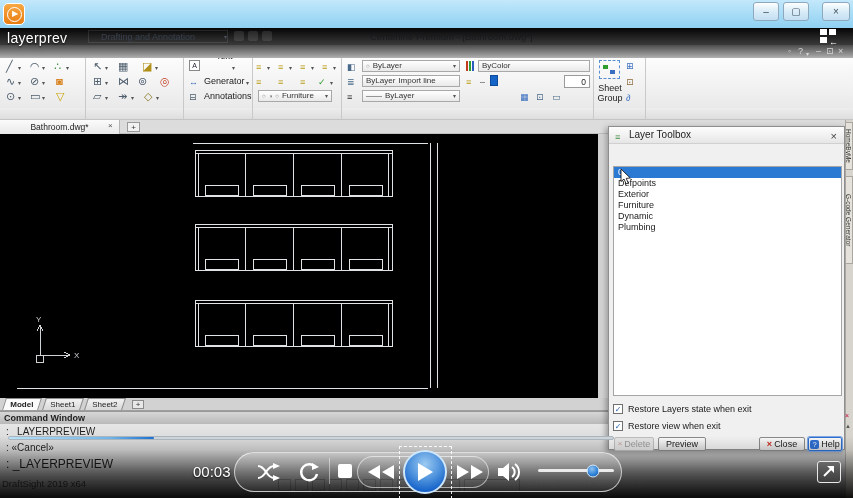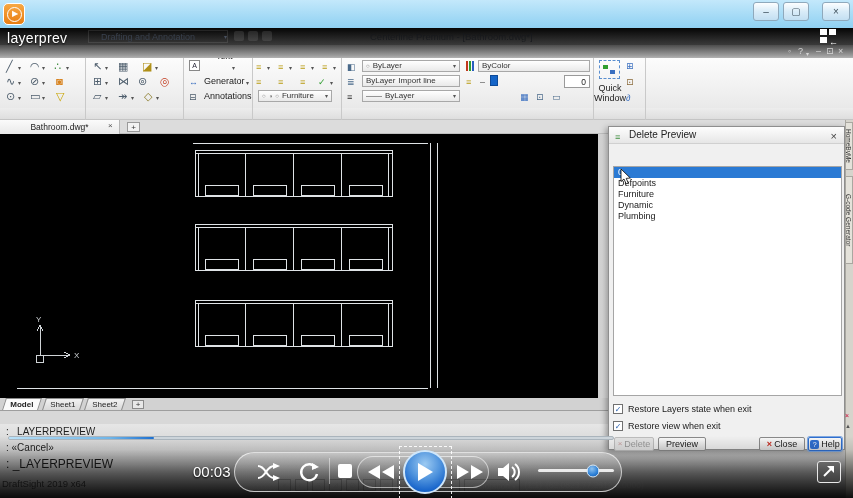--- a/index.html
+++ b/index.html
@@ -324,21 +324,21 @@
     <span class="cend">▾</span>
   </div>
   <span class="ric sm" style="left:520px;top:91px;color:#3a6fc0;">▦</span>
   <span class="ric sm" style="left:536px;top:91px;color:#4a6a8a;">⊡</span>
   <span class="ric sm" style="left:552px;top:91px;color:#4a6a8a;">▭</span>
 
   <div class="qg-icon">
     <i style="left:3px;top:4px;background:#2f9e2f;"></i>
     <i style="left:10px;top:9px;background:#3a6fc0;"></i>
   </div>
-  <div class="rlabel" style="left:593px;top:83px;width:34px;text-align:center;line-height:10px;">Quick Window</div>
+  <div class="rlabel" style="left:593px;top:83px;width:34px;text-align:center;line-height:10px;">Sheet Group</div>
   <span class="ric sm" style="left:626px;top:60px;color:#3a6fc0;">⊞</span>
   <span class="ric sm" style="left:626px;top:76px;color:#8a6a3a;">⊡</span>
   <span class="ric sm" style="left:626px;top:92px;color:#3a6fc0;font-style:italic;">∂</span>
 
   <div class="abs doctabbar"></div>
   <div class="abs doctab">Bathroom.dwg*</div>
   <span class="abs doctab-x">×</span>
   <div class="abs newtab">+</div>
 
   <div class="abs canvas">
@@ -385,20 +385,21 @@
       <span>Model</span>
     </div>
   <div class="stab" style="left:44px;width:38px;">
       <span>Sheet1</span>
     </div>
   <div class="stab" style="left:86px;width:38px;">
       <span>Sheet2</span>
     </div>
   <div class="stabplus" style="left:132px;">+</div>
 
+  <div class="abs cmdhead">Command Window</div>
   <div class="abs cmdbody"></div>
   <div class="cmdline" style="top:426px;">: _LAYERPREVIEW</div>
   <div class="abs seektrack">
     <div class="seekfill" style="width: 24%;"></div>
   </div>
   <div class="cmdline" style="top:442px;">: «Cancel»</div>
   <div class="cmdline" style="top:457px;font-size:12px;">: _LAYERPREVIEW</div>
   <div class="abs ver-text">DraftSight 2019 x64</div>
 
   <div class="abs statusrow">
@@ -413,26 +414,27 @@
     <span class="sbtext sbbox">
       <span>Annotation</span> <span style="font-size:6px;">▾</span>
     </span>
     <span class="sbtext">(1:1)</span>
     <span class="sbtext">(62.0823,77.2612,0.0000)</span>
   </div>
 
   <div class="abs dialog">
     <div class="dlg-title">
       <span class="dlg-ic">≡</span>
-      <span style="margin-left:20px;">Delete Preview</span>
+      <span style="margin-left:20px;">Layer Toolbox</span>
       <span class="dlg-x">×</span>
     </div>
     <div class="dlg-list">
       <div class="litem sel" style="background:#2a7ad4;">0</div>
       <div class="litem">Defpoints</div>
+      <div class="litem">Exterior</div>
       <div class="litem">Furniture</div>
       <div class="litem">Dynamic</div>
       <div class="litem">Plumbing</div>
     </div>
     <span class="dlg-check" style="top:277px;">✓</span>
     <span class="dlg-chklabel" style="top:277px;">Restore Layers state when exit</span>
     <span class="dlg-check" style="top:294px;">✓</span>
     <span class="dlg-chklabel" style="top:294px;">Restore view when exit</span>
     <div class="dlg-btn disabled" style="left:5px;width:40px;">
       <span style="color:#c9a0a0;font-size:8px;">×</span>

